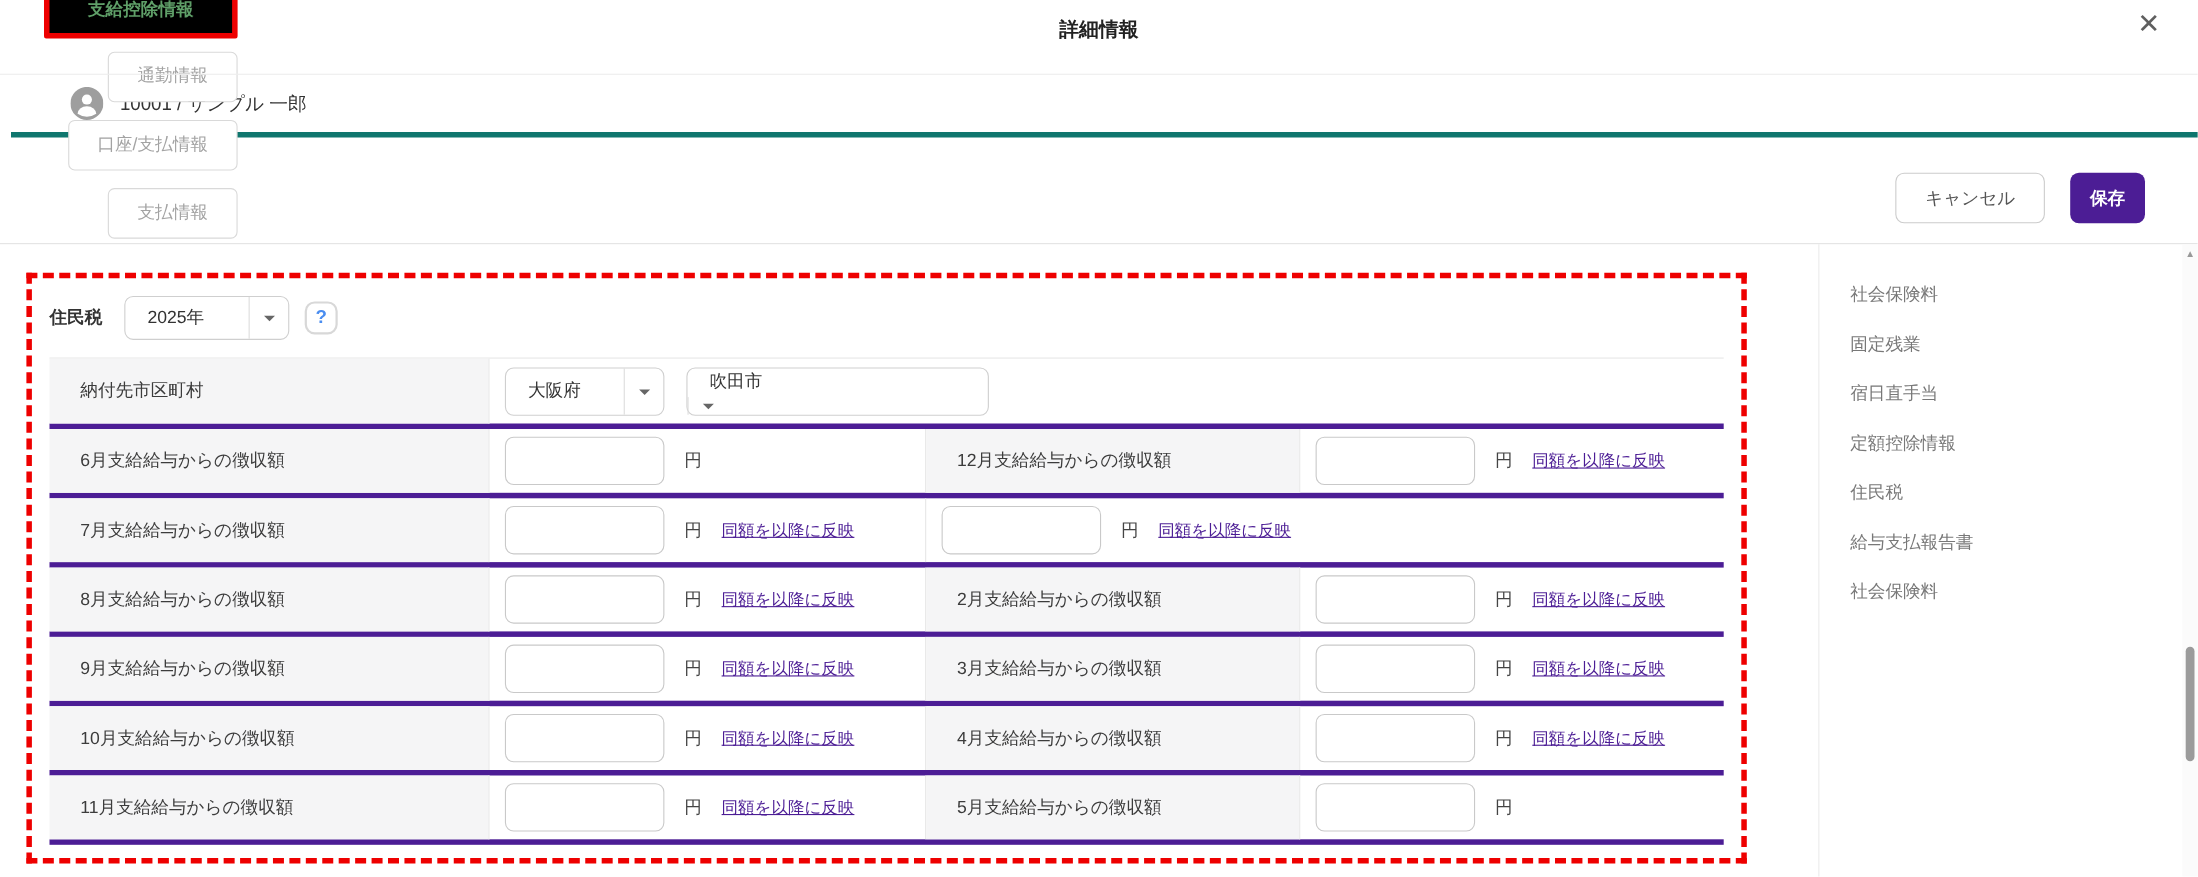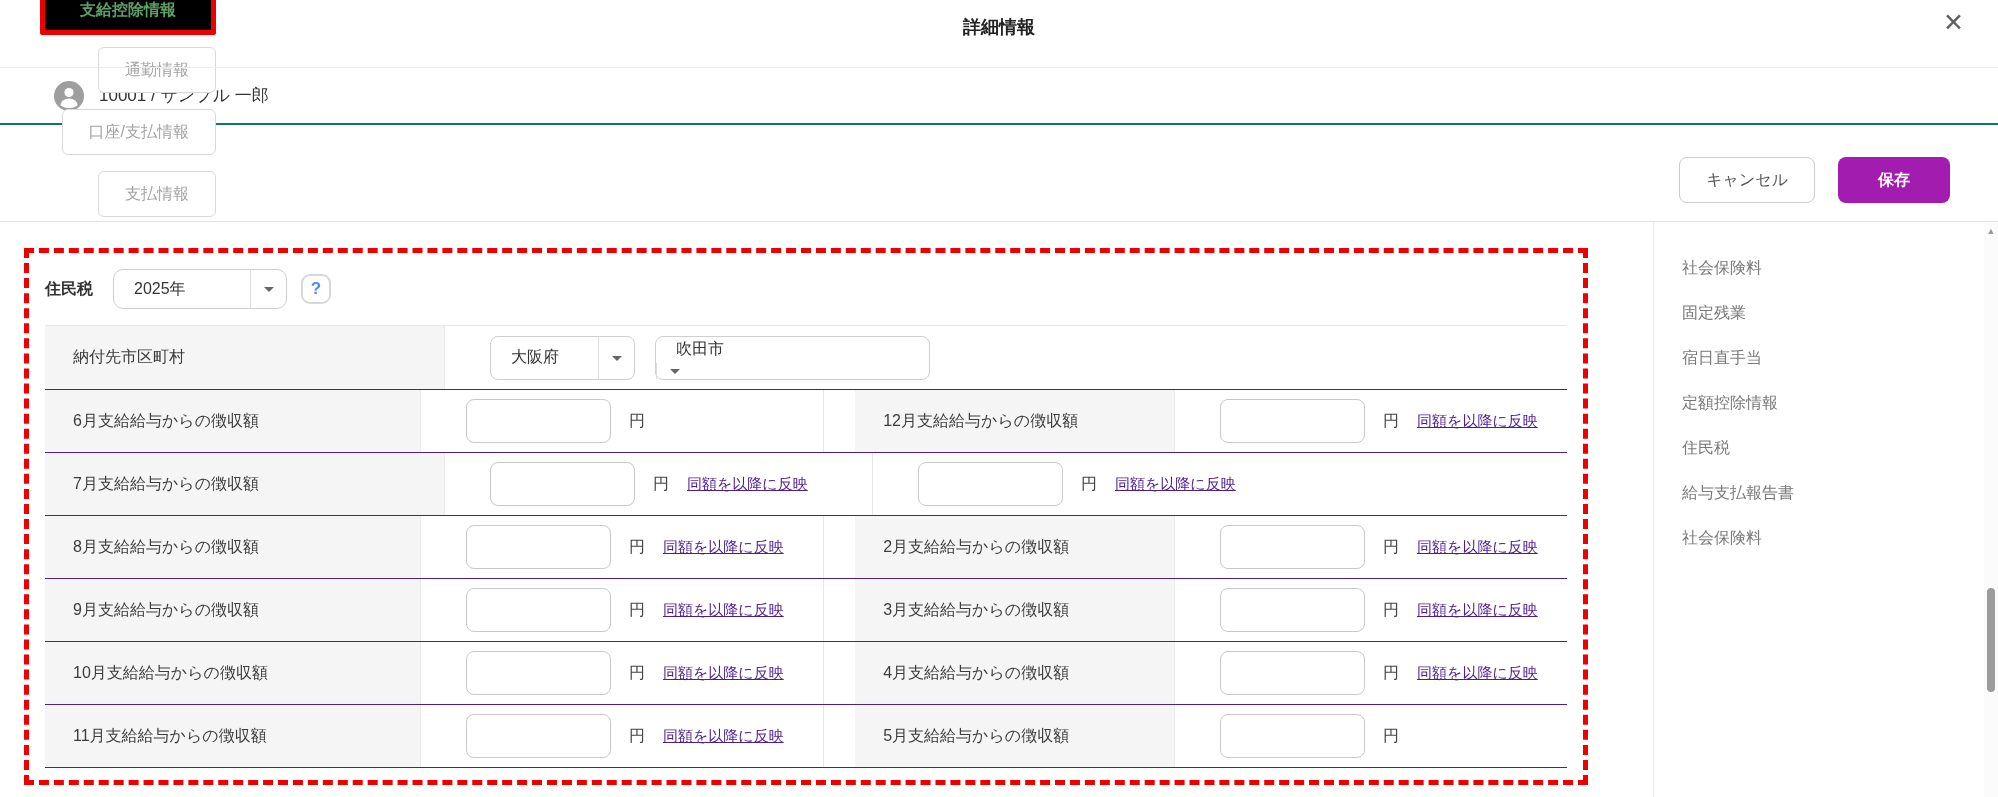--- a/index.html
+++ b/index.html
@@ -7,64 +7,64 @@
     font-family:"Liberation Sans","DejaVu Sans",sans-serif; color:#333; }
 
   
   .modal-header { height:68px; border-bottom:1px solid #ededed; position:relative;
     display:flex; justify-content:center; align-items:flex-start; padding-top:15px; }
   .modal-title { font-size:18px; font-weight:bold; color:#222; }
   .close-btn { position:absolute; top:10px; right:34px; font-size:25px; color:#5f5f5f;
     cursor:pointer; line-height:1; }
 
   
-  .employee-bar { height:57px; border-bottom:2px solid #0f766e; display:flex;
-    align-items:center; padding-left:54px; }
+  .employee-bar { height:57px; border-bottom:5px solid #0f766e; display:flex;
+    align-items:center; padding-left:54px;margin-left:10px; }
   .avatar { width:30px; height:30px; margin-right:15px; flex:0 0 auto; }
   .emp-name { font-size:17px; color:#333; }
 
   
   .tab-bar { height:97px; border-bottom:1px solid #e3e3e3; display:flex;
     align-items:flex-end; padding:0 48px 0 40px; }
   .tabs { display:flex; gap:12px; align-items:flex-end;flex-direction:column; }
   .tab { height:46px; line-height:44px; padding:0 26px; border:1px solid #d9d9d9;
     border-radius:6px; background:#fff; color:#a3a3a3; font-size:16px;
     margin-bottom:4px; cursor:pointer; white-space:nowrap; }
   .tab.active { height:50px; line-height:40px; margin-bottom:0; padding:0 35px;
     border:5px solid #ee0000; border-radius:2px; background:#000000;
     color:#5f9f68; font-weight:bold; }
   .actions { margin-left:auto; display:flex; gap:23px; align-items:center; margin-bottom:18px; }
   .btn { height:46px; font-size:16px; border-radius:8px; cursor:pointer; }
   .btn-cancel { padding:0 26px; border:1px solid #ccc; background:#fff; color:#555; }
-  .btn-save { padding:0 40px; border:none; background:#a21caf; color:#fff; font-weight:bold; }
+  .btn-save { padding:0 18px; border:none; background:#4c1d95; color:#fff; font-weight:bold; }
 
   
   .content { display:flex; height:575px; }
   .form-area { width:1653px; }
   .dashed-box { margin:26px 0 0 24px; width:1564px; border:5px dashed #ee0000;
     padding:12px 16px; }
 
   .year-row { display:flex; align-items:center; height:44px; margin:2px 0 14px 0; }
   .section-label { font-size:16px; font-weight:bold; color:#333; margin-right:20px; }
   .select { display:flex; align-items:stretch; border:1px solid #cfcfcf; border-radius:8px;
     background:#fff; height:40px; cursor:pointer; }
   .select .val { display:flex; align-items:center; padding:0 12px 0 20px; font-size:16px;
     color:#333; flex:1; white-space:nowrap; }
   .select .caret { width:36px; border-left:1px solid #ddd; display:flex;
     align-items:center; justify-content:center; }
   .select .caret::after { content:''; border:5px solid transparent; border-top-color:#666;
     margin-top:6px; }
-  .year-select { width:174px;border-radius:10px; }
+  .year-select { width:150px; }
   .help-icon { width:30px; height:30px; margin-left:14px; border:2px solid #d8d8d8;
     border-radius:9px; color:#4a8df0; font-size:17px; font-weight:bold;
     display:flex; align-items:center; justify-content:center; cursor:pointer; }
 
   
   .tax-table { border-top:1px solid #e7e7e7; }
-  .trow { display:flex; border-bottom:1px solid #4c1d95; height:63px;gap:31px; }
+  .trow { display:flex; border-bottom:5px solid #4c1d95; height:63px; }
   .trow.muni { height:64px; }
   .cell { display:flex; align-items:center; }
   .lab { background:#f5f5f6; border-right:1px solid #ebebeb; padding-left:28px;
     font-size:16px; color:#3c3c3c; white-space:nowrap; }
   .l1 { width:400px; }
   .i1 { width:397px; border-right:1px solid #e7e7e7; padding-left:14px; gap:18px; }
   .l2 { width:340px; }
   .i2 { width:385px; padding-left:14px; gap:18px; }
   .i-wide { flex:1; padding-left:14px; gap:20px; }
   .sel-pref { width:145px; height:44px; }

